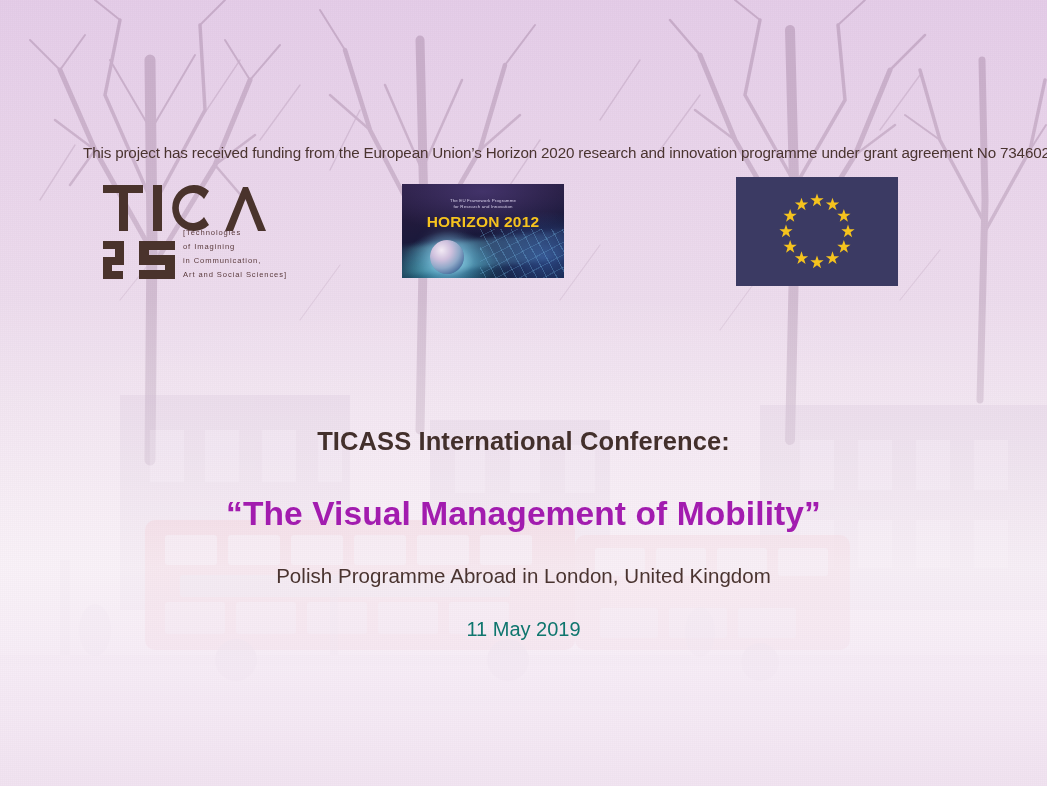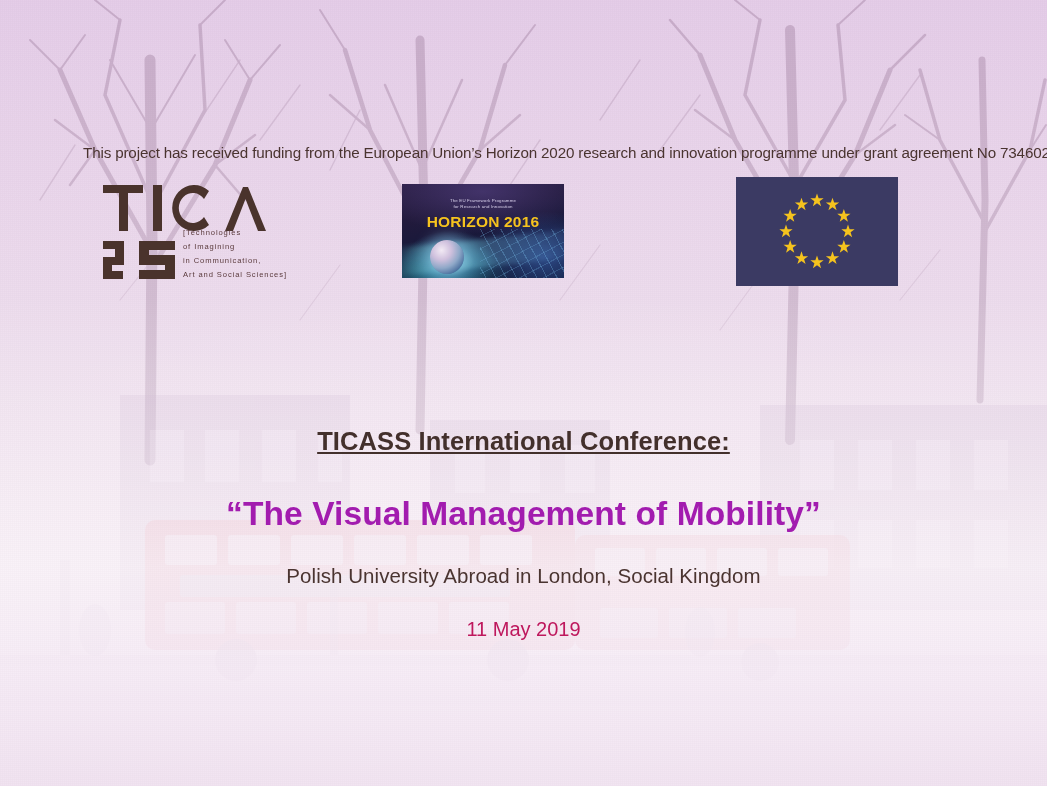--- a/index.html
+++ b/index.html
@@ -173,21 +173,20 @@
   
   .conference-title {
     position: absolute;
     left: 0; right: 0;
     top: 427px;
     text-align: center;
     font-size: 25.5px;
     font-weight: bold;
     color: #43302c;
     letter-spacing: 0.1px;
-    text-decoration: underline;
   }
   .main-title {
     position: absolute;
     left: 0; right: 0;
     top: 495px;
     text-align: center;
     font-size: 33.5px;
     font-weight: bold;
     color: #a21caf;
     letter-spacing: 0.1px;
@@ -200,21 +199,21 @@
     font-size: 20.5px;
     color: #4a3430;
     letter-spacing: 0.05px;
   }
   .event-date {
     position: absolute;
     left: 0; right: 0;
     top: 618px;
     text-align: center;
     font-size: 20px;
-    color: #be185d;
+    color: #0f766e;
   }
 </style>
 </head>
 <body>
 
 <div class="slide">
 
   <div class="bg-layer bg-base"></div>
 
   <div class="bg-layer bg-trees">
@@ -363,21 +362,21 @@
 
     <div class="horizon-banner">
       <div class="hz-art"></div>
       <div class="hz-beam"></div>
       <div class="hz-grid"></div>
       <div class="hz-globe"></div>
       <div class="hz-tagline">
         <div>The EU Framework Programme</div>
         <div>for Research and Innovation</div>
       </div>
-      <div class="hz-title">HORIZON 2016</div>
+      <div class="hz-title">HORIZON 2012</div>
     </div>
 
     <div class="eu-flag">
       <svg width="162" height="109" viewBox="0 0 162 109" aria-hidden="true">
         <rect width="162" height="109" fill="#3b3a63"></rect>
         <g fill="#f5c31e">
           <g transform="translate(81,54.5)">
             <g transform="translate(0,-31)">
                 <path d="M0,-7 L1.65,-2.2 L6.65,-2.2 L2.6,0.85 L4.1,5.65 L0,2.7 L-4.1,5.65 L-2.6,0.85 L-6.65,-2.2 L-1.65,-2.2 Z"></path>
               </g>
@@ -416,18 +415,18 @@
               </g>
           </g>
         </g>
       </svg>
     </div>
 
     <div class="conference-title">TICASS International Conference:</div>
 
     <div class="main-title">“The Visual Management of Mobility”</div>
 
-    <div class="venue">Polish University Abroad in London, Social Kingdom</div>
+    <div class="venue">Polish Programme Abroad in London, United Kingdom</div>
 
     <div class="event-date">11 May 2019</div>
 
   </div>
 </div>
 
 </body></html>

